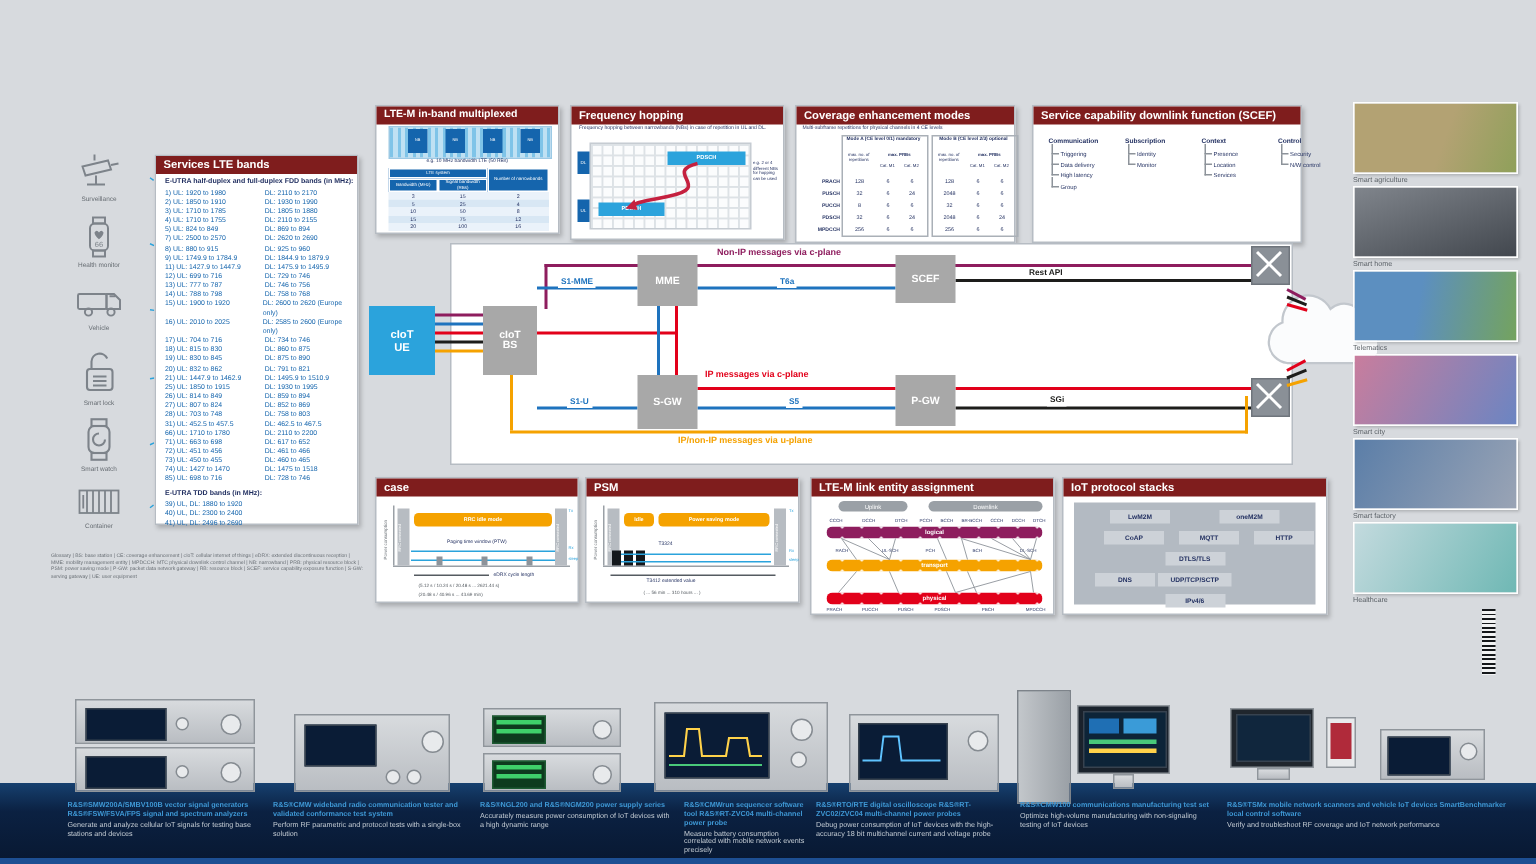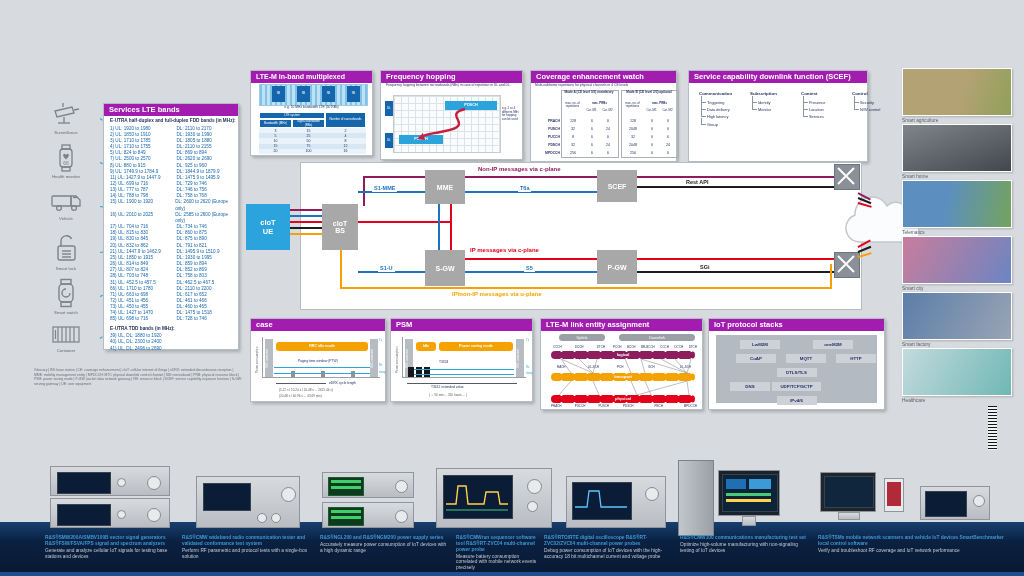--- a/index.html
+++ b/index.html
@@ -1,18 +1,18 @@
 <!DOCTYPE html>
 <html><head>
 <meta charset="utf-8">
 <style>
   html,body{margin:0;padding:0;background:#c9ccd1;font-family:"Liberation Sans",sans-serif;}
   #poster{position:relative;width:1024px;height:576px;background:#d7dade;overflow:hidden;}
   .panel{position:absolute;background:#fff;border:1px solid #b6bcc3;box-shadow:1.5px 2px 3px rgba(0,0,0,.22);box-sizing:border-box;}
-  .ph{background:#a21caf;color:#fff;font-weight:bold;font-size:7.5px;line-height:12px;padding:0 5px;white-space:nowrap;}
+  .ph{background:#7f1d1d;color:#fff;font-weight:bold;font-size:7.5px;line-height:12px;padding:0 5px;white-space:nowrap;}
   #main-title{position:absolute;left:45px;top:14px;font-size:24px;font-weight:bold;color:#174f94;letter-spacing:-.3px;}
   
   .licon{position:absolute;left:34px;width:64px;text-align:center;}
   .licon svg{display:block;margin:0 auto;}
   .licon .lbl{font-size:4.3px;color:#666c72;margin-top:2px;}
   .dash{position:absolute;left:100px;width:44px;border-top:1.7px dashed #2ba3dc;transform-origin:0 50%;}
   
   .bands-sub{font-size:4.7px;font-weight:bold;color:#1e2c5e;line-height:5.6px;padding:2px 0 2px 6px;}
   .brow{display:flex;font-size:4.6px;line-height:6.15px;color:#1565ad;padding-left:6px;}
   .brow .c1{width:52%;}
@@ -381,21 +381,21 @@
     <div class="hop-bar" style="left:64px;top:30px;width:52px">PDSCH</div>
     <div class="hop-bar" style="left:18px;top:64px;width:44px">PDSCH</div>
     <svg style="position:absolute;left:12px;top:24px" width="106" height="56" viewBox="0 0 106 56">
       <path d="M72 14 C 48 20, 84 30, 52 36 C 34 40, 36 38, 28 42" fill="none" stroke="#c5203f" stroke-width="2.4"></path>
       <path d="M30 38 L24 44 L32 45 Z" fill="#c5203f"></path>
     </svg>
     <div class="hop-note">e.g. 2 or 4 different NBs for hopping can be used</div>
   </div>
 
   <div class="panel" style="left:530px;top:70px;width:147px;height:92px">
-    <div class="ph">Coverage enhancement watch</div>
+    <div class="ph">Coverage enhancement modes</div>
     <div class="cov-sub">Multi-subframe repetitions for physical channels in 4 CE levels</div>
     <div class="cov-gbox" style="left:30px"></div>
     <div class="cov-gbox" style="left:90px"></div>
     <div class="cov-gh" style="left:31px">Mode A (CE level 0/1) mandatory</div>
     <div class="cov-gh" style="left:91px">Mode B (CE level 2/3) optional</div>
     <div class="cov-sh" style="left:31px;top:31px;width:21px">max. no. of repetitions</div>
     <div class="cov-sh" style="left:53px;top:31px;width:31px;font-weight:bold">max. PRBs</div>
     <div class="cov-sh" style="left:53px;top:38px;width:15px">Cat. M1</div>
     <div class="cov-sh" style="left:69px;top:38px;width:15px">Cat. M2</div>
     <div class="cov-sh" style="left:91px;top:31px;width:21px">max. no. of repetitions</div>

